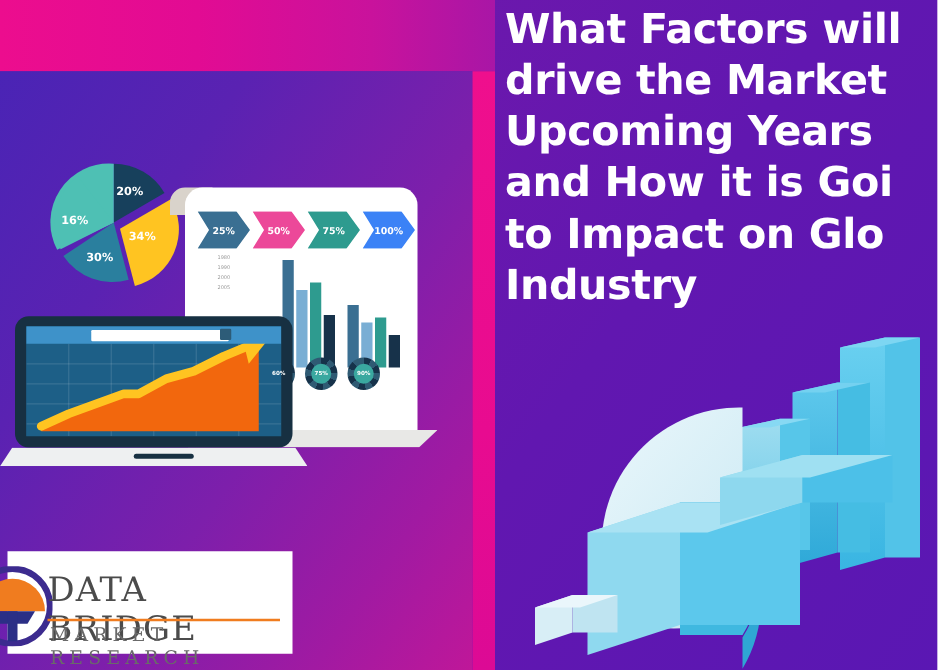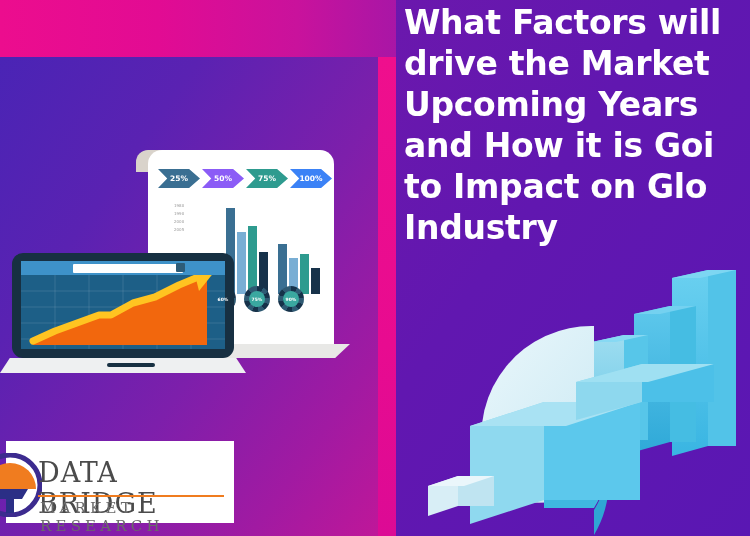--- a/index.html
+++ b/index.html
@@ -62,21 +62,21 @@
     background:#e8e8e6;border-radius:0 0 8px 8px;
     clip-path:polygon(0 0,100% 0,93% 100%,6% 100%);
   }
   .card-tab{
     position:absolute;left:136px;top:150px;width:34px;height:22px;
     background:#d9d3cb;border-radius:12px 0 0 0;
   }
 
   .arrows{position:absolute;left:10px;top:19px;display:flex;gap:2px;}
   .arrow{
-    width:42px;height:19px;display:flex;align-items:center;justify-content:center;
+    width:42px;height:30px;display:flex;align-items:center;justify-content:center;
     color:#fff;font-size:7.5px;font-weight:bold;
     clip-path:polygon(0 0,74% 0,100% 50%,74% 100%,0 100%,22% 50%);
   }
 
   .ylabels{position:absolute;left:26px;top:52px;font-size:4px;color:#9a9a9a;line-height:8px;}
 
   .bars{position:absolute;left:78px;top:58px;width:98px;height:86px;}
   .bar{position:absolute;bottom:0;width:9px;}
 
   .gauges{position:absolute;left:62px;top:136px;display:flex;gap:8px;align-items:center;}
@@ -142,29 +142,46 @@
 
   <div class="headline">
     <div>What Factors will</div>
     <div>drive the Market</div>
     <div>Upcoming Years</div>
     <div>and How it is Goi</div>
     <div>to Impact on Glo</div>
     <div>Industry</div>
   </div>
 
+  <div class="pie-wrap">
+    <svg width="110" height="110" viewBox="0 0 110 110">
+
+      <path d="M55 53 L55 6 A47 47 0 0 1 95.6 29.4 Z" fill="#17405c"></path>
+
+      <path d="M60 58 L100.6 34.4 A47 47 0 0 1 71.9 103.8 Z" fill="#ffc421"></path>
+
+      <path d="M55 53 L66.9 98.8 A47 47 0 0 1 14.7 79.7 Z" fill="#2a7f9e"></path>
+
+      <path d="M55 53 L9.7 74.7 A47 47 0 0 1 55 6 L55 53 Z" fill="#4ec0b4" transform="rotate(0 55 53)"></path>
+      <path d="M55 53 L12.5 74.3 A47 47 0 0 1 26.3 16.2 Z" fill="#4ec0b4"></path>
+    </svg>
+    <span class="pie-lbl" style="left:57px;top:24px;">20%</span>
+    <span class="pie-lbl" style="left:67px;top:60px;">34%</span>
+    <span class="pie-lbl" style="left:33px;top:77px;">30%</span>
+    <span class="pie-lbl" style="left:13px;top:47px;">16%</span>
+  </div>
 
   <div class="card-tab"></div>
   <div class="card">
 
     <div class="arrows">
       <div class="arrow" style="background:#3a6f92">
         <span>25%</span>
       </div>
-      <div class="arrow" style="background:#8b5cf6">
+      <div class="arrow" style="background:#ec4899">
         <span>50%</span>
       </div>
       <div class="arrow" style="background:#2e9b8f">
         <span>75%</span>
       </div>
       <div class="arrow" style="background:#3b82f6">
         <span>100%</span>
       </div>
     </div>
 

